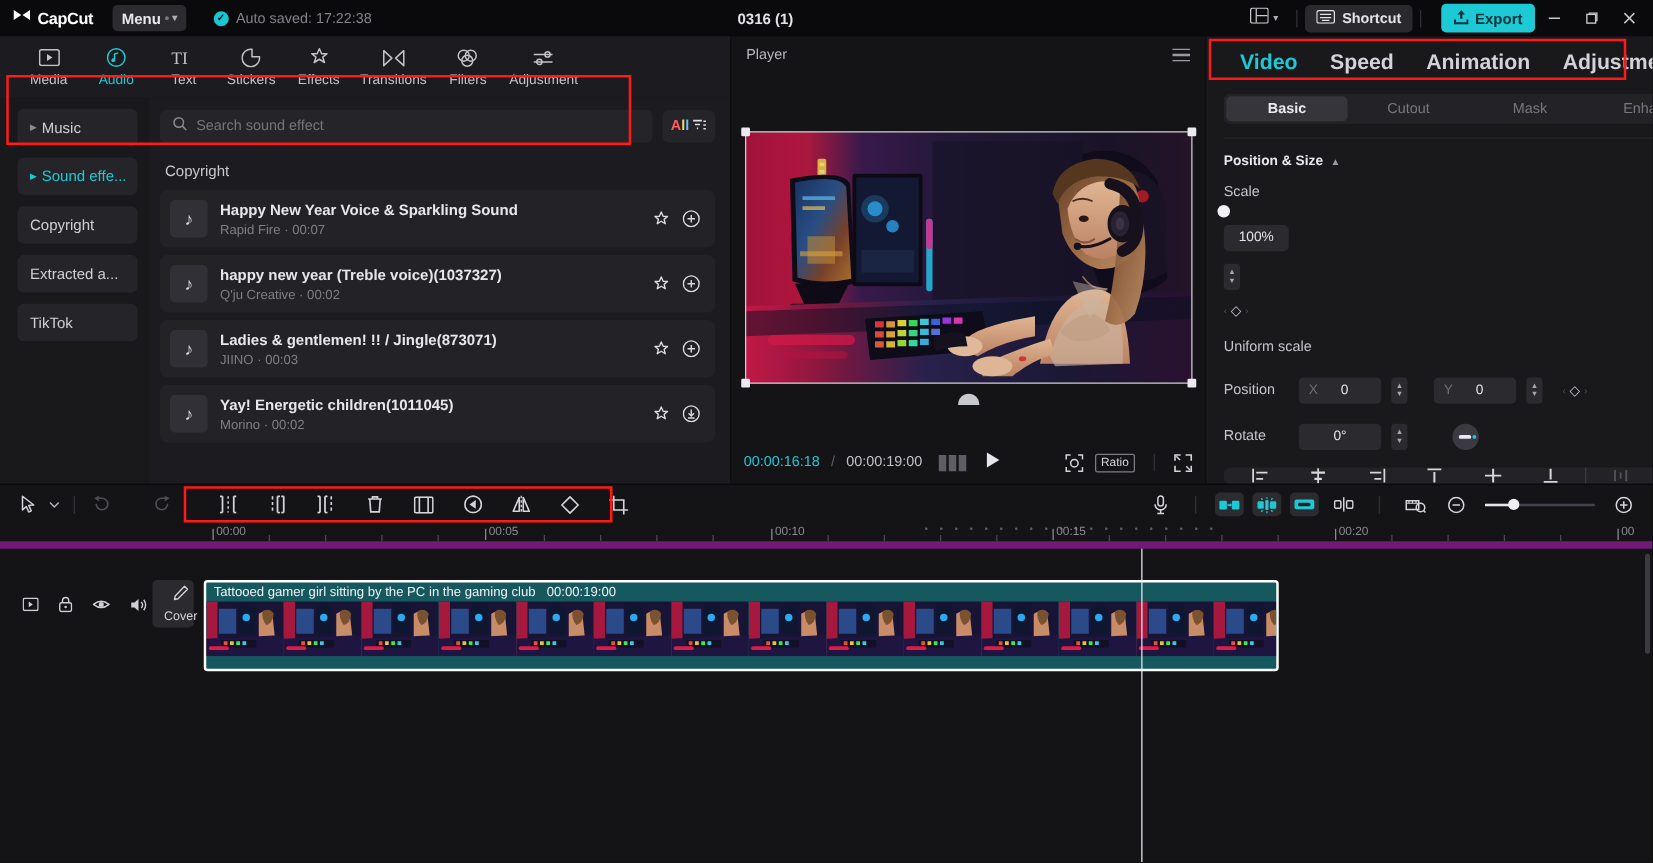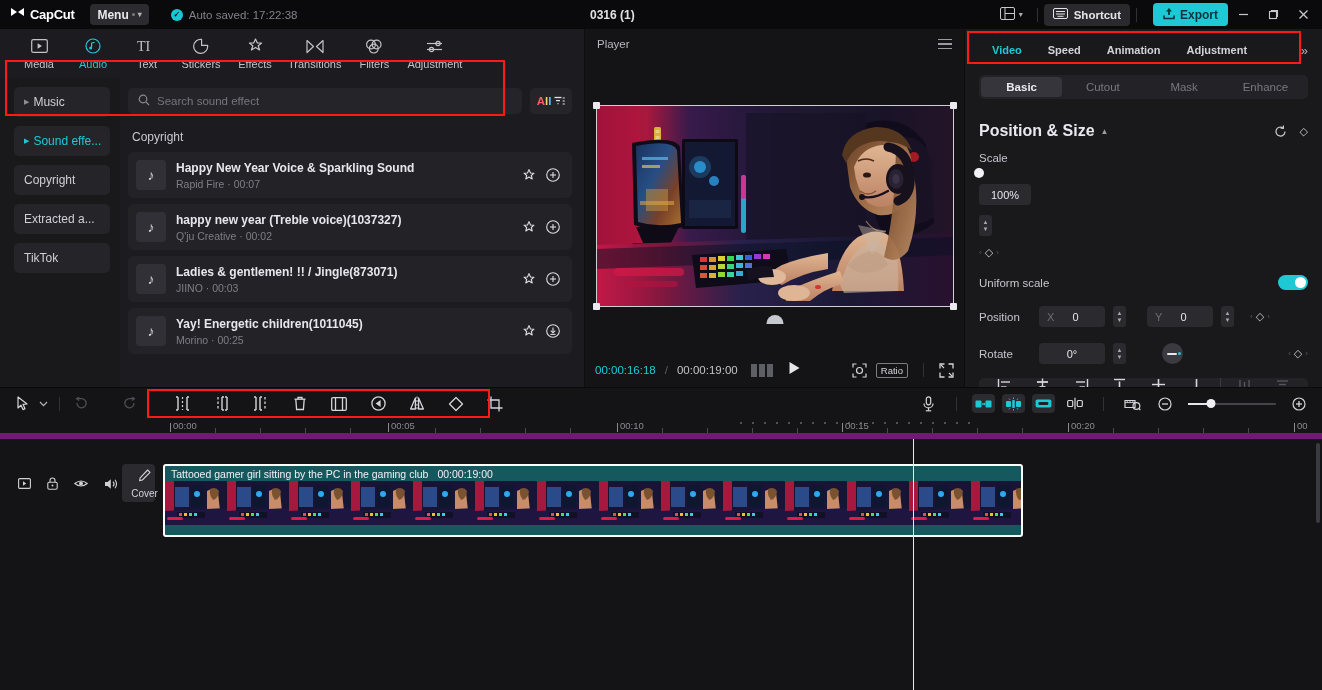--- a/index.html
+++ b/index.html
@@ -157,37 +157,37 @@
     padding: 1px 4px; cursor: pointer;
   }
   .pc-ic { cursor: pointer; color: #d4d4da; display: flex; }
 
   
   .right-col { flex: 1; background: #19191c; display: flex; flex-direction: column; position: relative; border-left: 1px solid #0d0d0f; }
   .prop-tabs {
     height: 42px; min-height: 42px; display: flex; align-items: center;
     gap: 0; padding: 0 14px;
   }
-  .prop-tab { font-size: 11px; font-weight: bold; color: #d2d2d8; cursor: pointer; padding: 0 13px; white-space: nowrap; }
+  .prop-tab { font-size: 17px; font-weight: bold; color: #d2d2d8; cursor: pointer; padding: 0 13px; white-space: nowrap; }
   .prop-tab.active { color: #1ec9d6; }
   .chev2 { margin-left: auto; color: #b0b0b8; font-size: 13px; cursor: pointer; padding-left: 8px; }
   .subtabs {
     margin: 4px 14px 0 14px; height: 24px; background: #232327; border-radius: 5px;
     display: flex; align-items: center; padding: 2px;
   }
   .subtab {
     flex: 1; height: 20px; border-radius: 4px; display: flex; align-items: center;
     justify-content: center; font-size: 11.5px; color: #77777f; cursor: pointer;
   }
   .subtab.active { background: #35353b; color: #eaeaf0; font-weight: bold; }
   .divider { height: 1px; background: #262629; margin: 11px 14px 0 14px; }
   .sec-head {
     display: flex; align-items: center; padding: 0 14px; margin-top: 12px; gap: 6px;
   }
-  .sec-head .ttl { font-size: 16px; font-weight: bold; color: #e8e8ee; }
+  .sec-head .ttl { font-size: 11px; font-weight: bold; color: #e8e8ee; }
   .sec-head .caret-up { font-size: 8px; color: #9a9aa2; cursor: pointer; }
   .sec-head .right-ics { margin-left: auto; display: flex; align-items: center; gap: 13px; }
   .kf { display: flex; align-items: center; gap: 3px; cursor: pointer; }
   .kf .ar { font-size: 8px; color: #55555d; }
   .kf .dm { font-size: 11px; color: #c8c8d0; }
   .reset-ic { cursor: pointer; color: #c8c8d0; display: flex; }
 
   .row { padding: 0 14px; margin-top: 12px; }
   .row-label { font-size: 11.5px; color: #c4c4cc; }
   .scale-row { display: flex; align-items: flex-start; gap: 10px; margin-top: 8px; flex-direction: column; }
@@ -555,21 +555,21 @@
                       <line x1="7" y1="4" x2="7" y2="10" stroke="#dcdce2" stroke-width="1.1"></line>
                       <line x1="4" y1="7" x2="10" y2="7" stroke="#dcdce2" stroke-width="1.1"></line>
                     </svg>
                 </span>
               </div>
             </div>
             <div class="sfx-item">
               <div class="sfx-thumb">♪</div>
               <div class="sfx-meta">
                 <div class="sfx-name">Yay! Energetic children(1011045)</div>
-                <div class="sfx-sub">Morino · 00:25</div>
+                <div class="sfx-sub">Morino · 00:02</div>
               </div>
               <div class="sfx-actions">
                 <span>
                   <svg width="14" height="14" viewBox="0 0 14 14">
                       <path d="M7 1.6 L8.5 5 L12 5.2 L9.3 7.5 L10.2 11 L7 9 L3.8 11 L4.7 7.5 L2 5.2 L5.5 5 Z" fill="none" stroke="#dcdce2" stroke-width="1.1" stroke-linejoin="round"></path>
                     </svg>
                 </span>
                 <span>
                   <svg width="14" height="14" viewBox="0 0 14 14">
                       <circle cx="7" cy="7" r="6.3" fill="none" stroke="#dcdce2" stroke-width="1.1"></circle>

